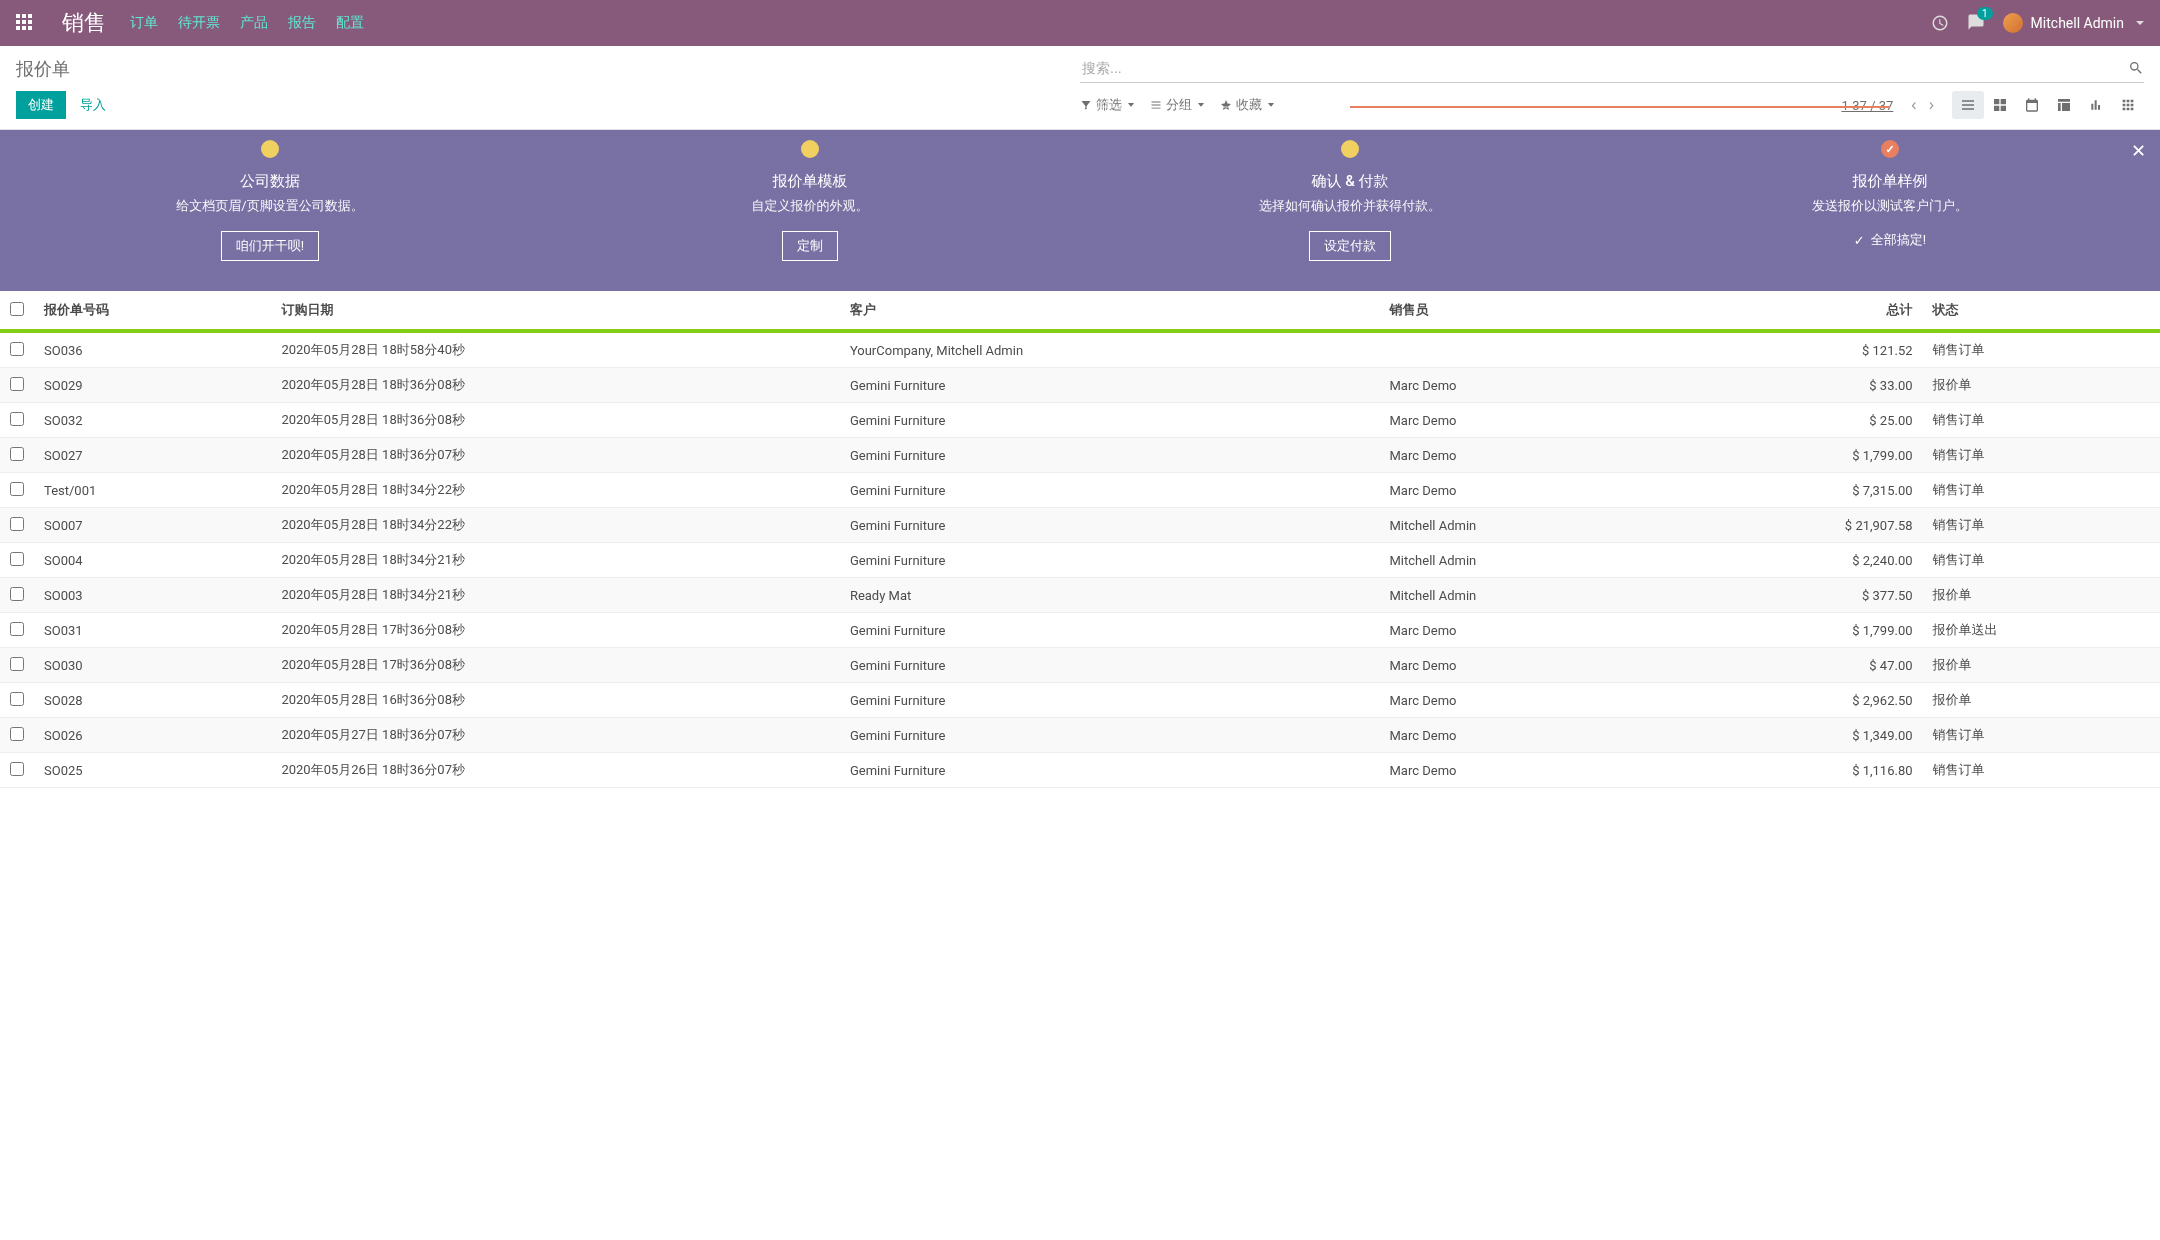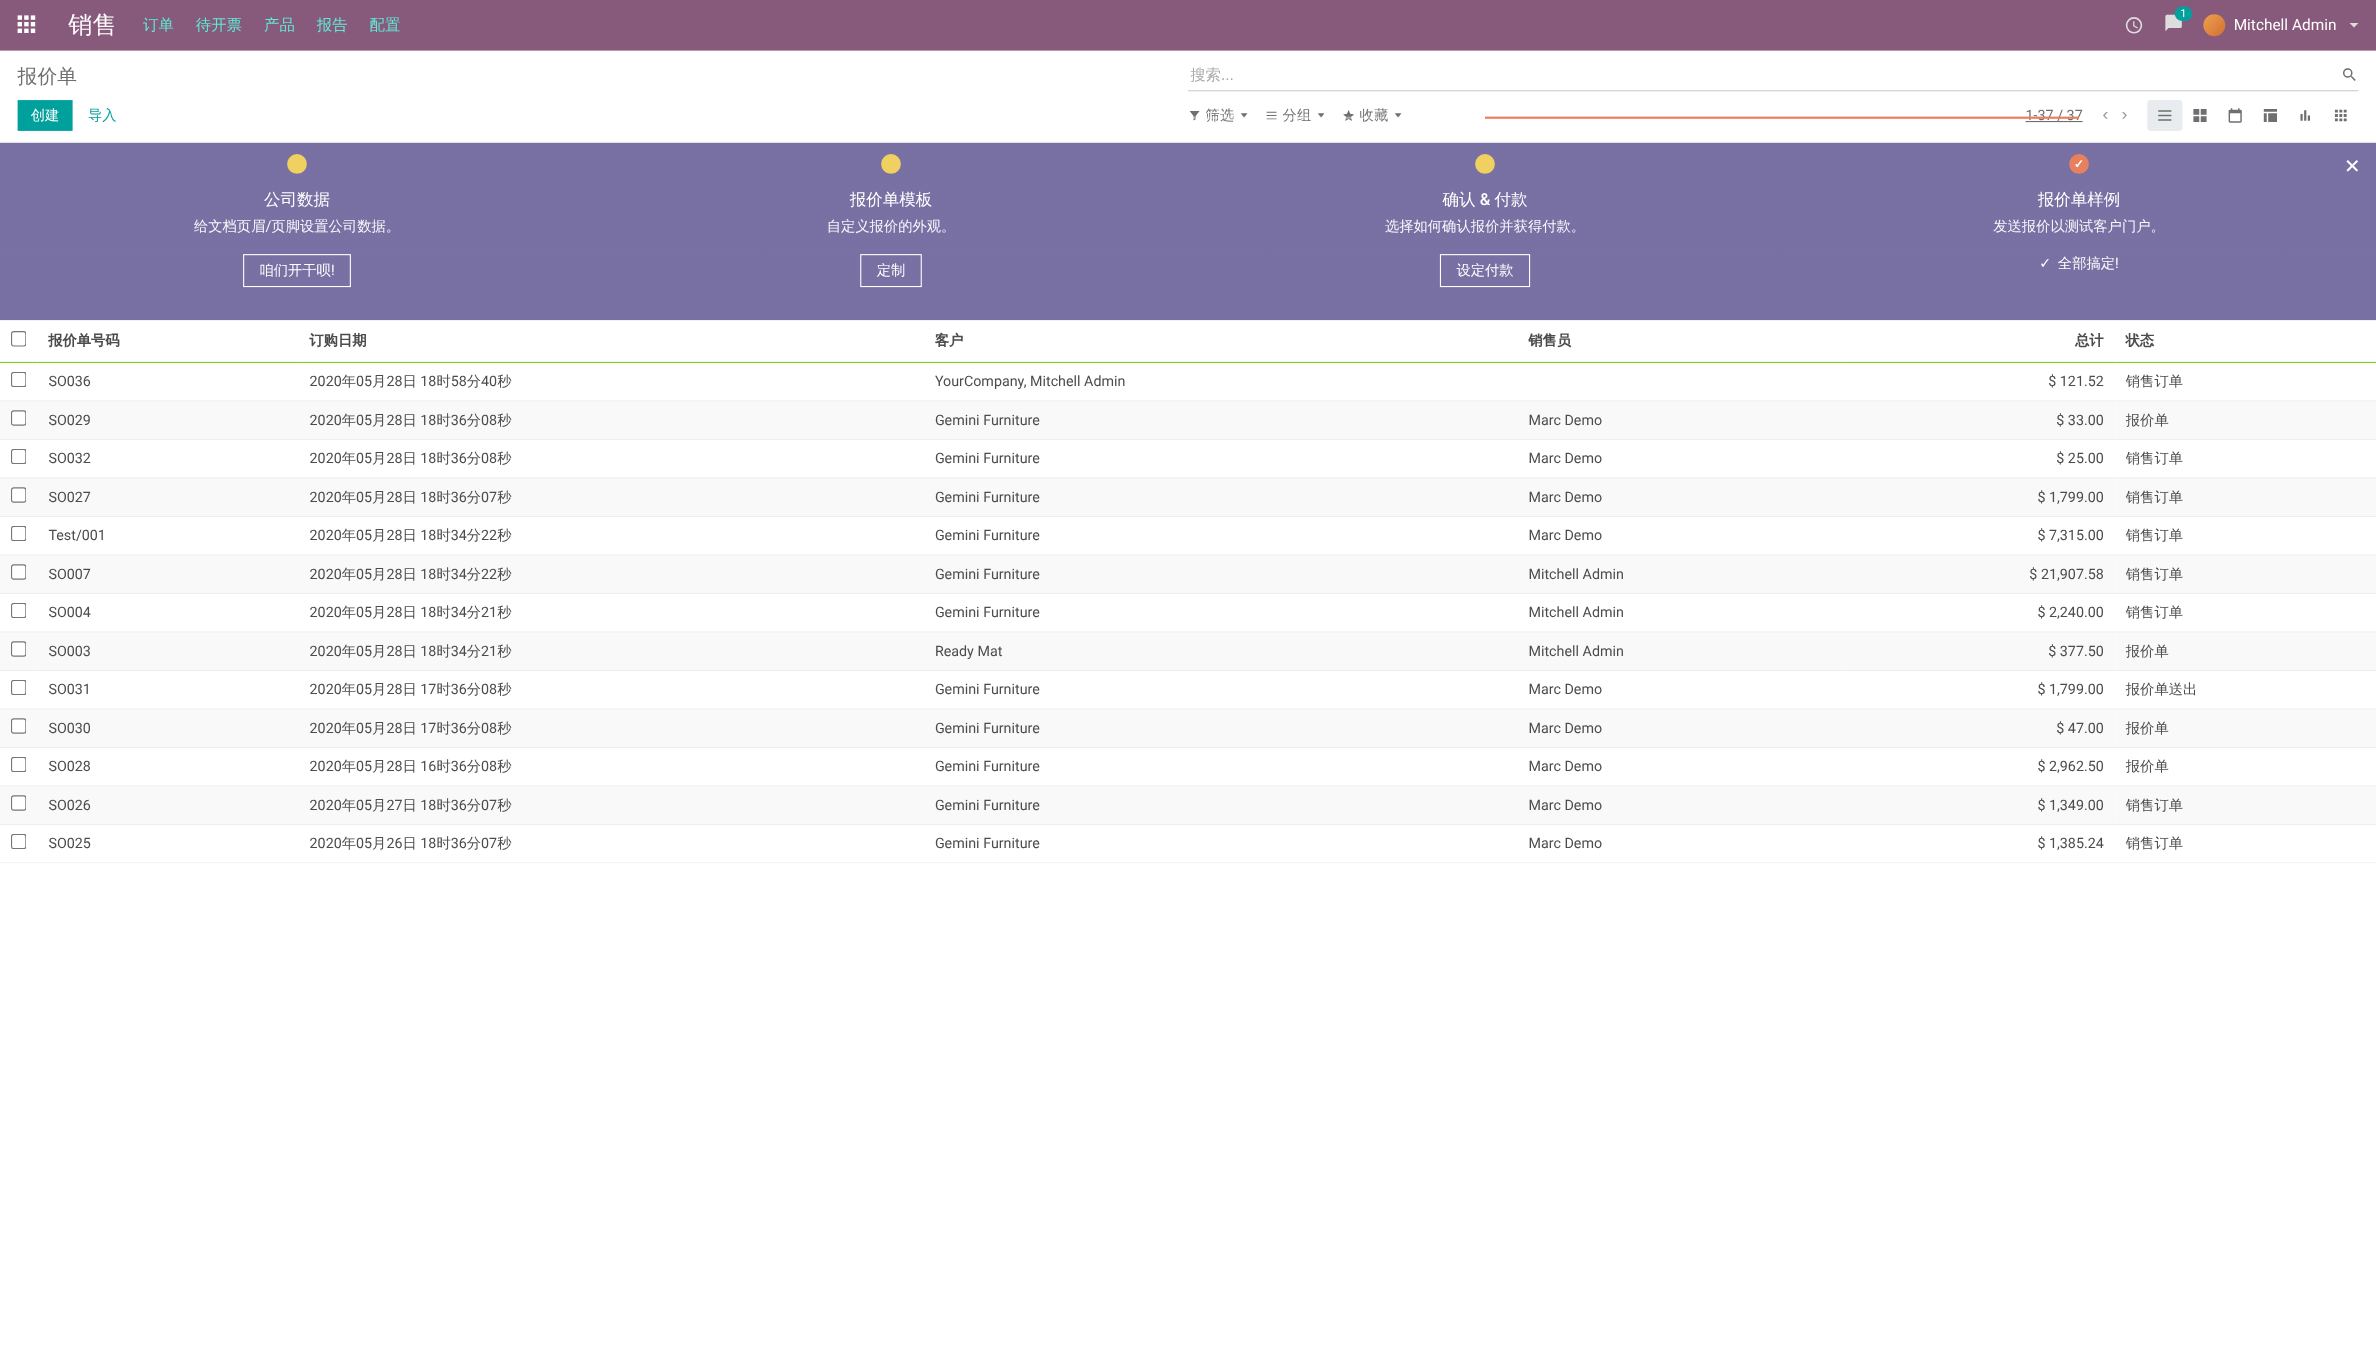--- a/index.html
+++ b/index.html
@@ -58,21 +58,21 @@
 .onboarding .line.l3 { left: 62.5%; right: 12.5%; background: #e88060; }
 .onboarding h4 { font-size: 15px; font-weight: 500; margin-bottom: 6px; }
 .onboarding p { font-size: 13px; margin-bottom: 16px; opacity: 0.95; }
 .onboarding .ob-btn { background: transparent; border: 1px solid #fff; color: #fff; padding: 5px 14px; font-size: 13px; cursor: pointer; display: inline-block; }
 .onboarding .done-msg { display: inline-flex; align-items: center; gap: 6px; font-size: 13px; }
 .onboarding .done-msg::before { content:"✓"; }
 
 
 .orders-wrap { overflow-x: auto; }
 table.orders { width: 100%; border-collapse: collapse; font-size: 13px; }
-table.orders th { text-align: left; font-weight: 700; color: #4c4c4c; padding: 10px 10px; border-bottom: 1px solid #84cc16; background: #fff; white-space: nowrap; cursor: pointer; user-select: none; }
+table.orders th { text-align: left; font-weight: 700; color: #4c4c4c; padding: 10px 10px; border-bottom: 4px solid #84cc16; background: #fff; white-space: nowrap; cursor: pointer; user-select: none; }
 table.orders td { padding: 8px 10px; border-bottom: 1px solid #eee; background: #fff; white-space: nowrap; }
 table.orders tbody tr:nth-child(even) td { background: #f9f9f9; }
 table.orders .chk { width: 30px; text-align: center; }
 table.orders input[type=checkbox] { cursor: pointer; width: 14px; height: 14px; }
 table.orders .col-total { text-align: right; }
 table.orders th.col-total { text-align: right; }
 </style>
 </head>
 <body>
 
@@ -344,18 +344,18 @@
           <td>Marc Demo</td>
           <td class="col-total">$ 1,349.00</td>
           <td>销售订单</td>
         </tr>
         <tr>
           <td class="chk"><input type="checkbox" style=""></td>
           <td>SO025</td>
           <td>2020年05月26日 18时36分07秒</td>
           <td>Gemini Furniture</td>
           <td>Marc Demo</td>
-          <td class="col-total">$ 1,385.24</td>
+          <td class="col-total">$ 1,116.80</td>
           <td>销售订单</td>
         </tr>
       </tbody>
 </table>
 </div>
 
 </body></html>

